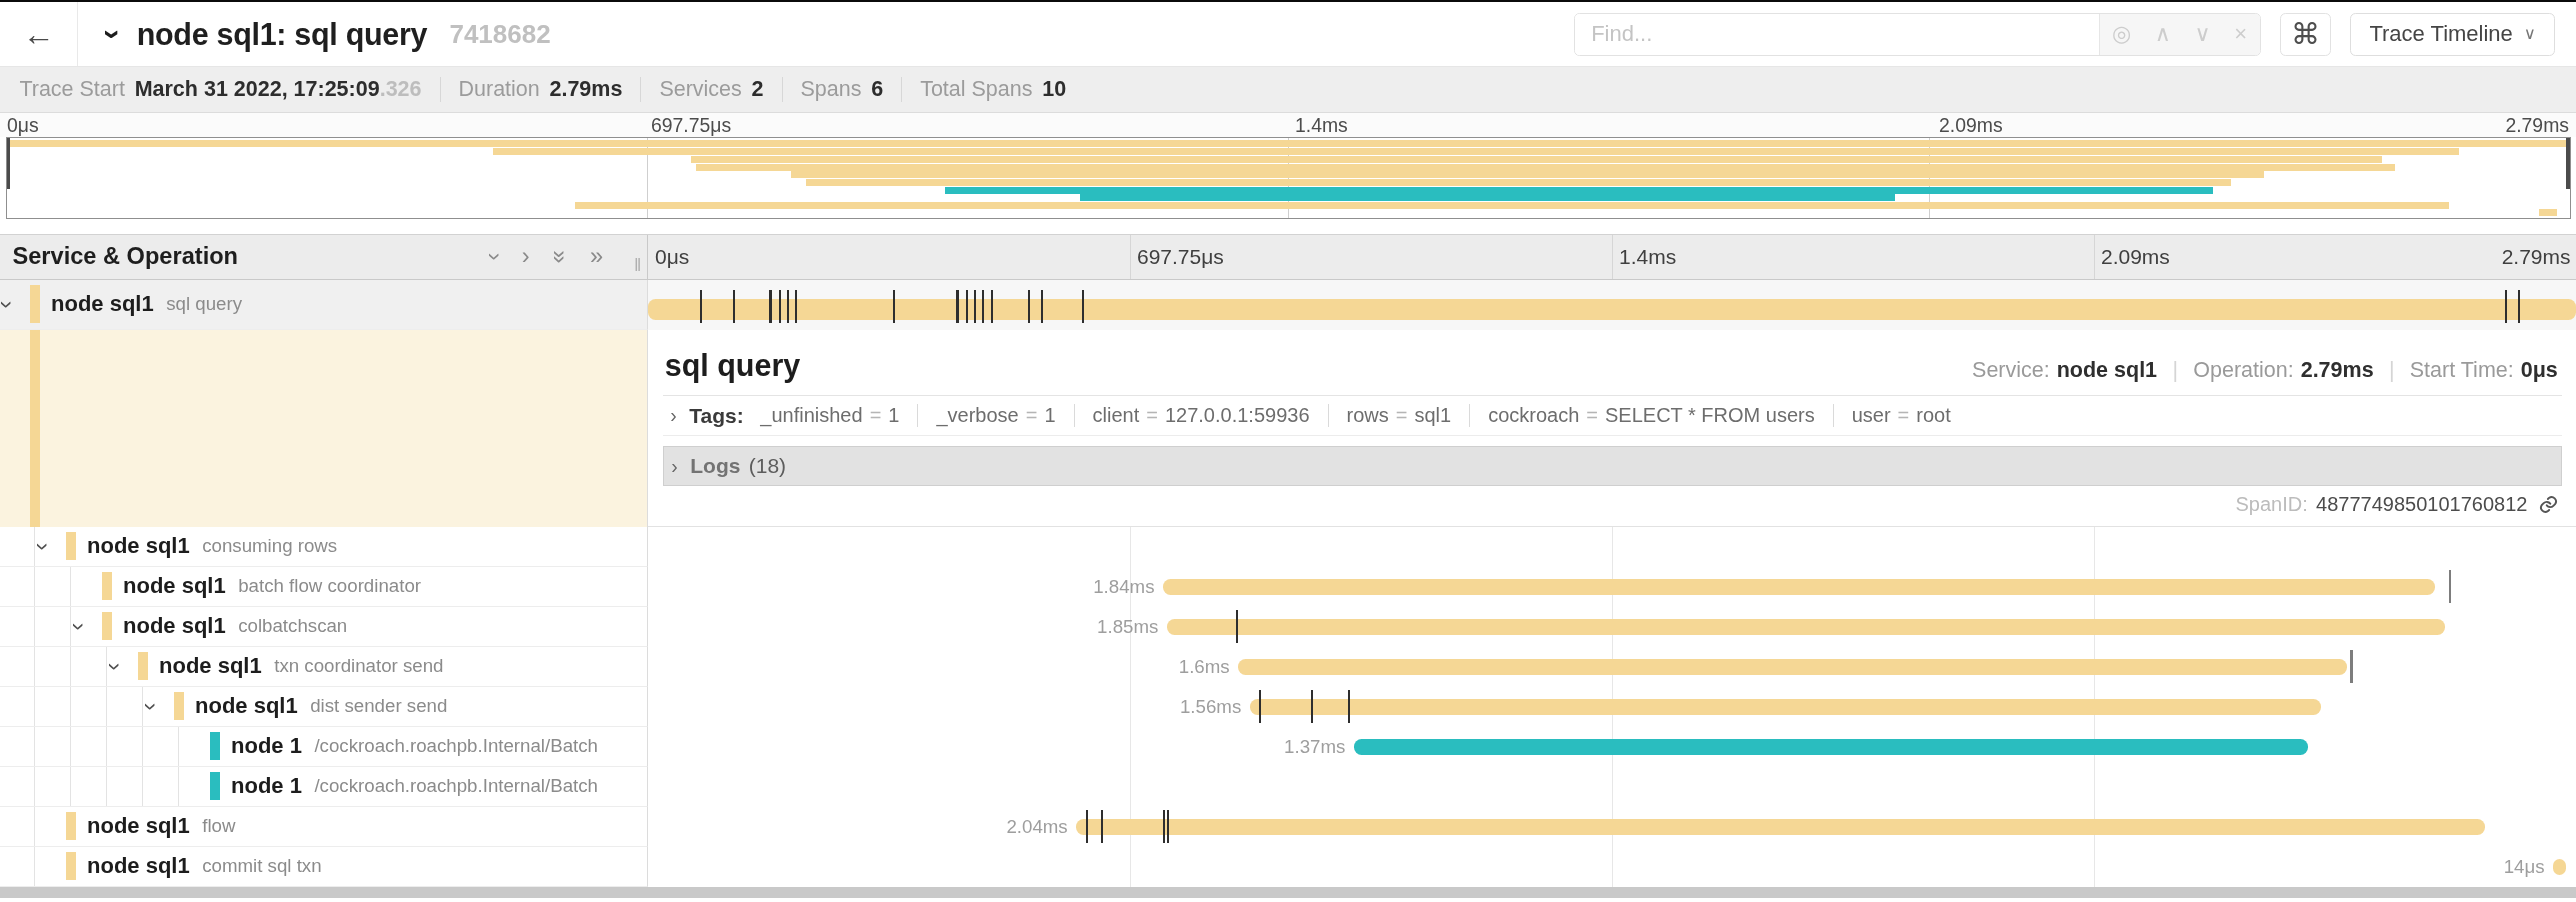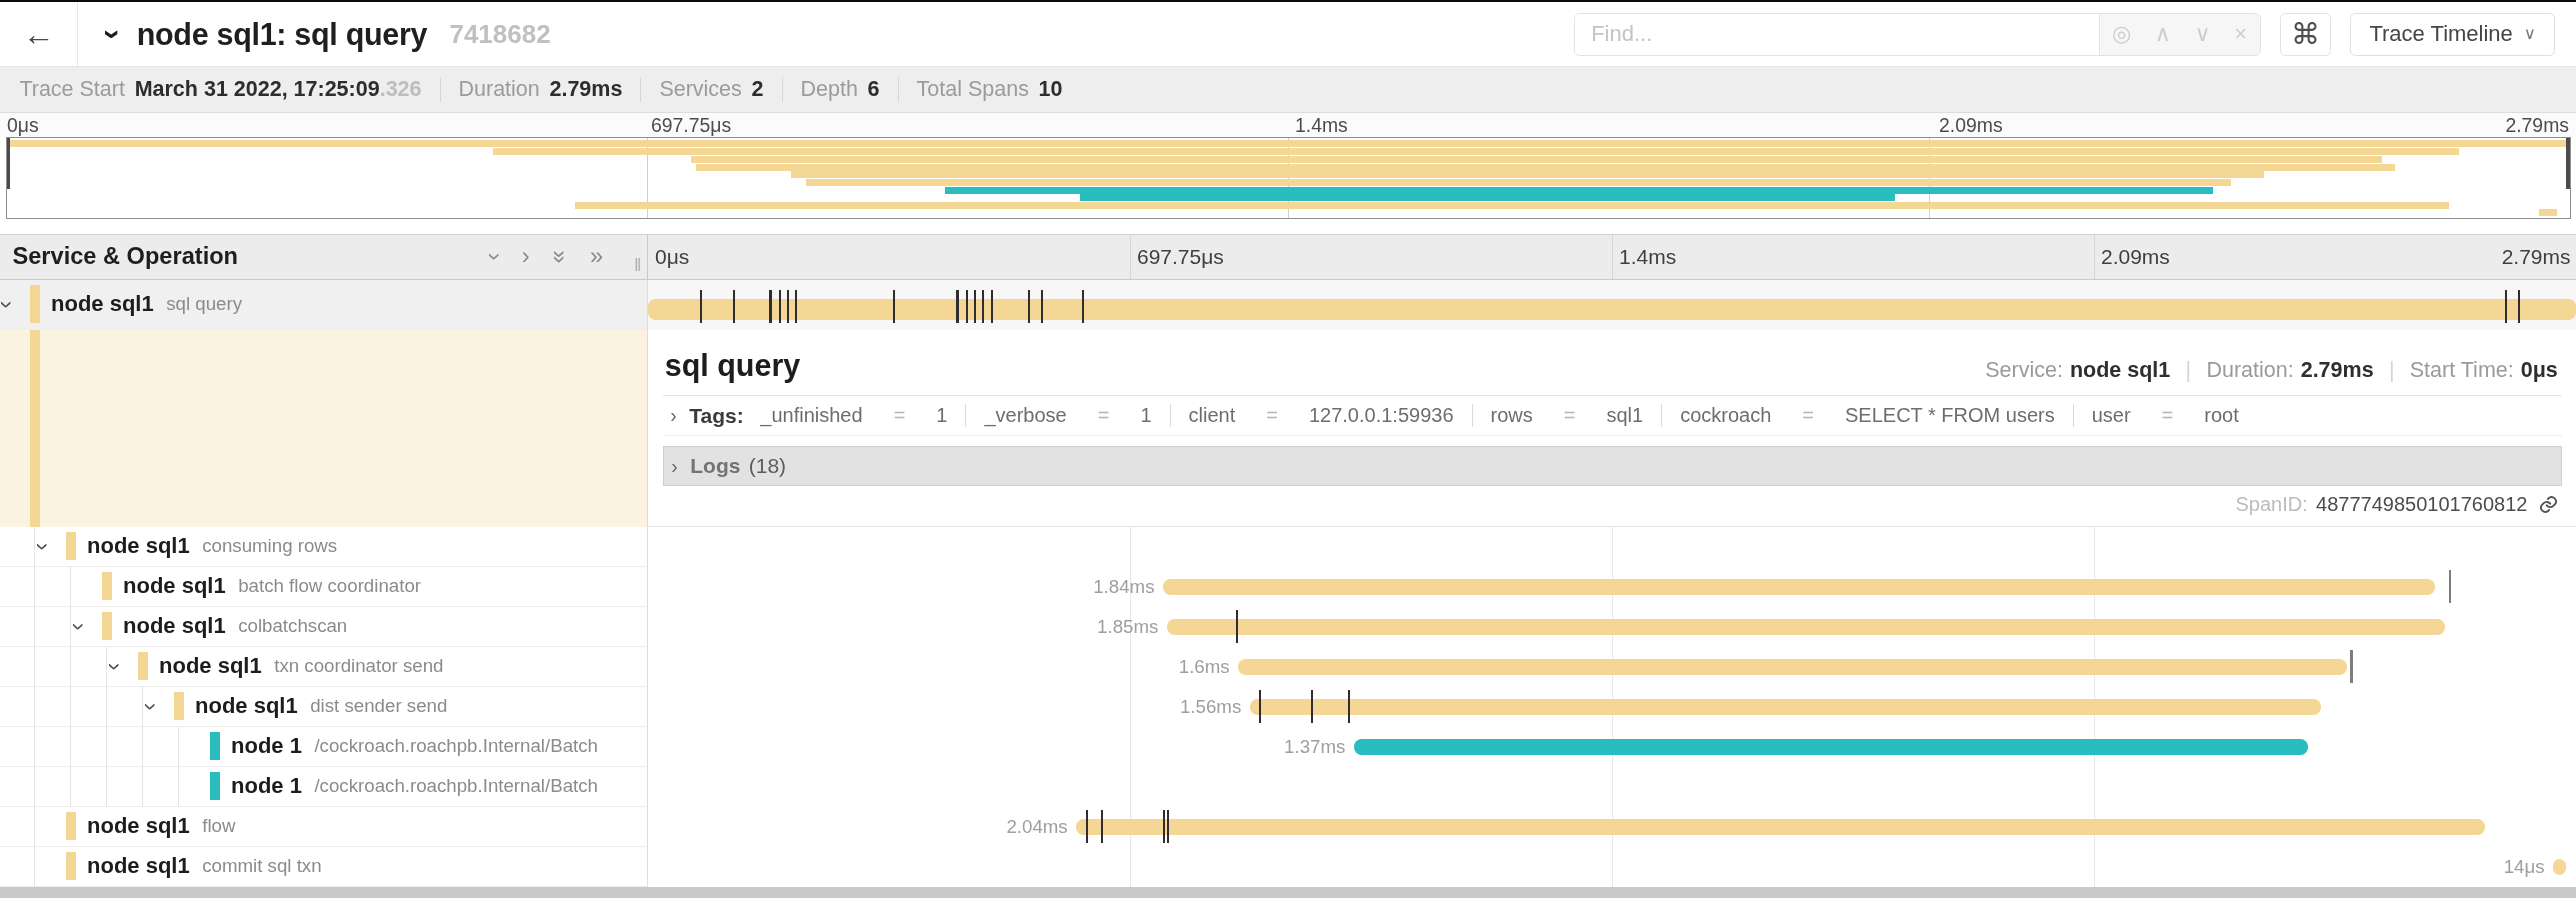--- a/index.html
+++ b/index.html
@@ -92,21 +92,21 @@
   .detail-title-row { display:flex; align-items:flex-end; justify-content:space-between;
     padding:18px 4.2px 12.5px 1.4px; border-bottom:0.7px solid #e4e4e4; }
   .detail-title { font-size:30.5px; font-weight:bold; color:#1d1d1d; }
   .detail-info { font-size:21.5px; color:#9a9a9a; display:flex; }
   .detail-info b { color:#2f2f2f; margin-left:7px; }
   .detail-info .sep { color:#d5d5d5; margin:0 15.3px; }
   .accordion { display:flex; align-items:center; height:40px; font-size:21px; }
   .accordion .acc-chev { font-size:19.4px; color:#666; margin:0 12.5px 0 7px; }
   .tags-row { border-bottom:0.7px solid #ececec; color:#555; }
   .tags-label { font-weight:bold; color:#3a3a3a; margin-right:16.6px; }
-  .tag-item { display:flex; align-items:center; color:#6d6d6d; font-size:20px;gap:24px; }
+  .tag-item { display:flex; align-items:center; color:#6d6d6d; font-size:20px; }
   .tag-item .eq { color:#b5b5b5; margin:0 7px; }
   .tag-item + .tag-item { border-left:0.7px solid #dadada; margin-left:18px; padding-left:18px; }
   .logs-row { background:#e2e2e2; border:0.7px solid #cfcfcf; margin-top:9.7px; color:#4a4a4a; }
   .logs-label { font-weight:bold; color:#737373; margin-right:8.3px; }
   .logs-count { color:#5d5d5d; }
   .spanid-row { position:absolute; right:16.6px; bottom:9.7px; display:flex; align-items:center;
     font-size:20px; }
   .spanid-label { color:#bcbcbc; margin-right:8.3px; }
   .spanid-value { color:#4c4c4c; }
   .link-icon { margin-left:11px; display:inline-flex; cursor:pointer; }
@@ -149,21 +149,21 @@
     </div>
     <div class="meta-item">
       <span class="meta-label">Duration</span>
       <span class="meta-value">2.79ms</span>
     </div>
     <div class="meta-item">
       <span class="meta-label">Services</span>
       <span class="meta-value">2</span>
     </div>
     <div class="meta-item">
-      <span class="meta-label">Depth</span>
+      <span class="meta-label">Spans</span>
       <span class="meta-value">6</span>
     </div>
     <div class="meta-item">
       <span class="meta-label">Total Spans</span>
       <span class="meta-value">10</span>
     </div>
   </div>
 
 <div class="mm-axis" id="mm-axis">
     <span class="tick-label" style="left: calc(0% + 7px);">0μs</span>
@@ -272,21 +272,21 @@
       <div class="detail-left">
         <div class="stripe" style="background: rgb(245, 215, 149);"></div>
       </div>
       <div class="detail-panel">
         <div class="detail-title-row">
           <div class="detail-title">sql query</div>
           <div class="detail-info">
             <span>Service:</span>
             <b>node sql1</b>
             <span class="sep">|</span>
-            <span>Duration:</span>
+            <span>Operation:</span>
             <b>2.79ms</b>
             <span class="sep">|</span>
             <span>Start Time:</span>
             <b>0μs</b>
           </div>
         </div>
         <div class="accordion tags-row">
           <span class="acc-chev">›</span>
           <span class="tags-label">Tags:</span>
           <span class="tag-item">

